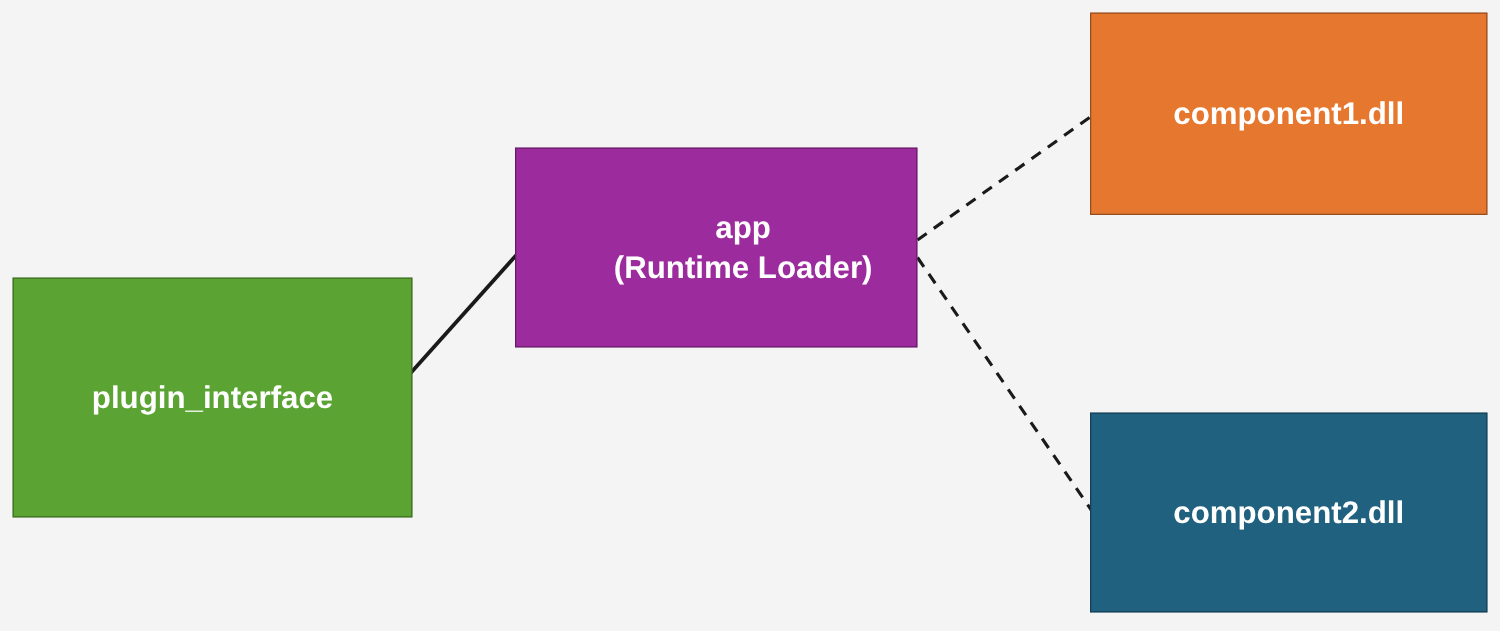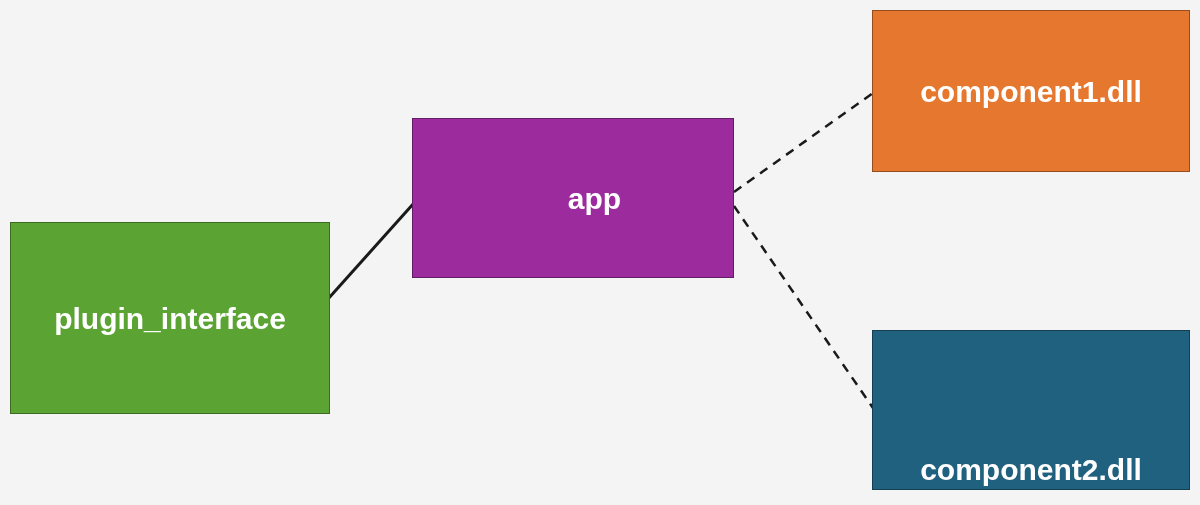--- a/index.html
+++ b/index.html
@@ -25,21 +25,21 @@
   .node {
     position: absolute;
     box-sizing: border-box;
     display: flex;
     flex-direction: column;
     align-items: center;
     justify-content: center;
     border: 1px solid rgba(0,0,0,0.35);
     color: #ffffff;
     font-weight: bold;
-    font-size: 30px;
+    font-size: 25px;
     line-height: 1.3;
     text-align: center;
   }
   .node-plugin   { left: 10px;  top: 222px; width: 320px; height: 192px; }
   .node-app      { left: 412px; top: 118px; width: 322px; height: 160px; padding-left: 43px; }
   .node-comp1    { left: 872px; top: 10px;  width: 318px; height: 162px; }
   .node-comp2    { left: 872px; top: 330px; width: 318px; height: 160px; }
   .edge-solid  { stroke-width: 3; fill: none; }
   .edge-dashed { stroke-width: 2.5; stroke-dasharray: 9 7; fill: none; }
 </style>
@@ -51,21 +51,22 @@
   <line class="edge-dashed" x1="734" y1="192" x2="873" y2="93" stroke="#1a1a1a"></line>
   <line class="edge-dashed" x1="734" y1="206" x2="873" y2="408" stroke="#1a1a1a"></line>
 </svg>
 
 <div class="node node-plugin" style="background-color: rgb(91, 164, 51);">
   <span>plugin_interface</span>
 </div>
 
 <div class="node node-app" style="background-color: rgb(156, 43, 158);">
   <span>app</span>
+  <span>(Runtime Loader)</span>
 </div>
 
 <div class="node node-comp1" style="background-color: rgb(230, 119, 46);">
   <span>component1.dll</span>
 </div>
 
-<div class="node node-comp2" style="background-color: rgb(32, 97, 127); justify-content: flex-end;">
+<div class="node node-comp2" style="background-color: rgb(32, 97, 127);">
   <span>component2.dll</span>
 </div>
 
 </body></html>

